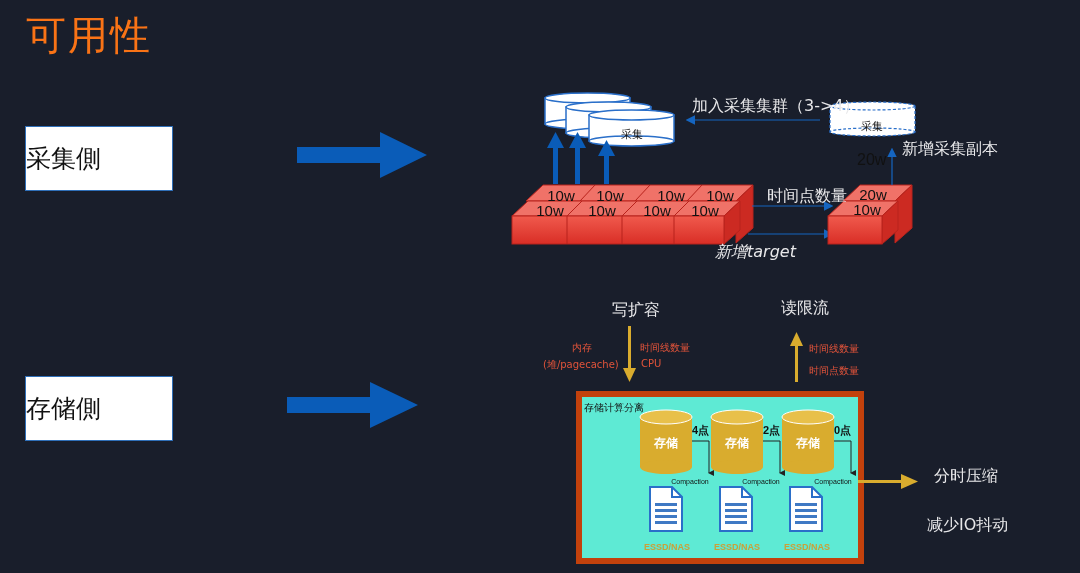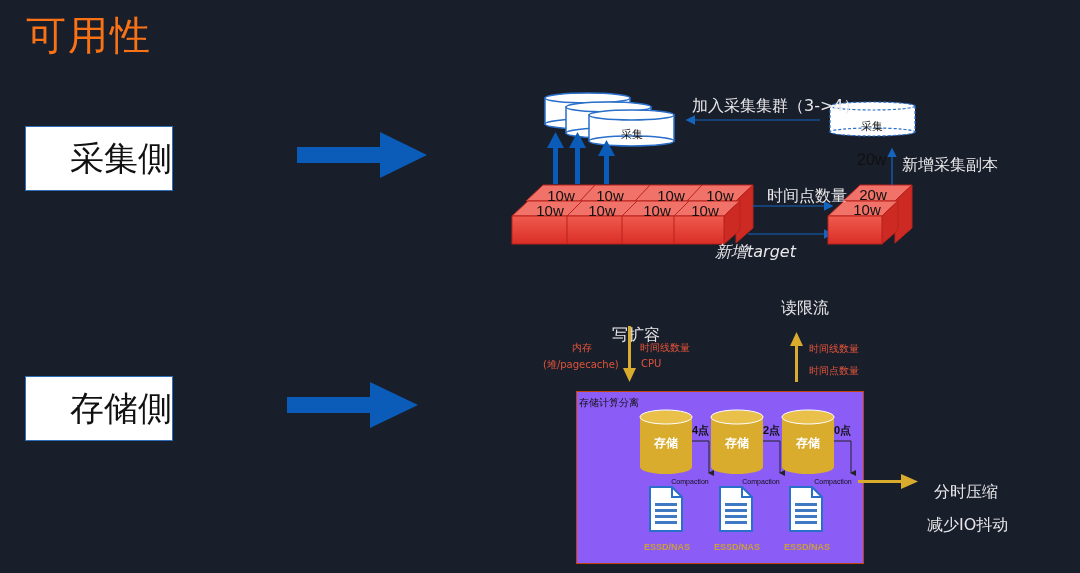--- a/index.html
+++ b/index.html
@@ -4,30 +4,30 @@
 <style>
   html, body { margin:0; padding:0; }
   body {
     width:1080px; height:573px; background:#191e2b; position:relative; overflow:hidden;
     font-family:"DejaVu Sans","Liberation Sans",sans-serif;
   }
   .abs { position:absolute; }
   #title { left:26px; top:8px; font-size:40px; color:#f97316; letter-spacing:2px; font-weight:500; }
   .side-box {
     position:absolute; width:146px; height:63px; background:#fff; border:1.5px solid #2f6fb8;
-    display:flex; align-items:center; justify-content:flex-end;
-    font-size:34px; color:#111;
+    display:flex; align-items:center; justify-content:flex-start;
+    font-size:25px; color:#111;
   }
   .lbl-white { color:#e8e8ea; font-size:16px; white-space:nowrap; }
   .lbl-red { color:#e0533a; font-size:10px; white-space:nowrap; }
   .lbl-black { color:#111; font-size:12px; white-space:nowrap; }
   svg text { font-family:"Liberation Sans","DejaVu Sans",sans-serif; }
   #storage-box {
-    left:576px; top:391px; width:288px; height:173px; background:#8b5cf6;
-    border:1px solid #c2410c; box-sizing:border-box;
+    left:576px; top:391px; width:288px; height:173px; background:#5eead4;
+    border:6px solid #c2410c; box-sizing:border-box;
   }
 </style>
 </head>
 <body>
 
 <div id="title" class="abs">可用性</div>
 
 <div class="side-box" style="left:25px;top:126px;">
   <span>采集側</span>
 </div>
@@ -125,26 +125,26 @@
     <rect x="330" y="26" width="85" height="26" fill="#fff" stroke="#2a6fc9" stroke-width="1.2" stroke-dasharray="3,2"></rect>
     <ellipse cx="372.5" cy="52" rx="42.5" ry="4" fill="#fff" stroke="#2a6fc9" stroke-width="1.2" stroke-dasharray="3,2"></ellipse>
     <ellipse cx="372.5" cy="26" rx="42.5" ry="4" fill="#fff" stroke="#2a6fc9" stroke-width="1.2" stroke-dasharray="3,2"></ellipse>
   </g>
   <text x="372" y="50" font-size="11" fill="#111" text-anchor="middle">采集</text>
 
   <line x1="320" y1="40" x2="188" y2="40" stroke="#1565c0" stroke-width="1.2" marker-end="url(#mBlue)"></line>
 </svg>
 
 <div class="abs lbl-white" style="left:692px;top:96px;">加入采集集群（3-&gt;4）</div>
-<div class="abs lbl-white" style="left:902px;top:155px;">新增采集副本</div>
+<div class="abs lbl-white" style="left:902px;top:139px;">新增采集副本</div>
 <div class="abs" style="left:857px;top:151px;font-size:16px;color:#111;font-family:'Liberation Sans',sans-serif;">20w</div>
 <div class="abs lbl-white" style="left:767px;top:186px;">时间点数量</div>
 <div class="abs lbl-white" style="left:715px;top:242px;font-style:italic;">新增target</div>
 
-<div class="abs lbl-white" style="left:612px;top:300px;margin-top:25px;">写扩容</div>
+<div class="abs lbl-white" style="left:612px;top:300px;">写扩容</div>
 <div class="abs lbl-white" style="left:781px;top:298px;">读限流</div>
 
 <svg class="abs" style="left:615px;top:320px;" width="200" height="66">
   <rect x="13" y="6" width="3" height="48" fill="#d9ac2e"></rect>
   <polygon points="8,48 21,48 14.5,62" fill="#d9ac2e"></polygon>
   <rect x="180" y="20" width="3" height="42" fill="#d9ac2e"></rect>
   <polygon points="175,26 188,26 181.5,12" fill="#d9ac2e"></polygon>
 </svg>
 
 <div class="abs lbl-red" style="left:572px;top:341px;">内存</div>
@@ -227,14 +227,14 @@
     <text x="91" y="159">ESSD/NAS</text>
     <text x="161" y="159">ESSD/NAS</text>
     <text x="231" y="159">ESSD/NAS</text>
   </g>
 </svg>
 
 <svg class="abs" style="left:856px;top:472px;" width="70" height="20">
   <rect x="2" y="8" width="45" height="3" fill="#d9ac2e"></rect>
   <polygon points="45,2 62,9.5 45,17" fill="#d9ac2e"></polygon>
 </svg>
-<div class="abs lbl-white" style="left:934px;top:466px;margin-top:16px;">分时压缩</div>
+<div class="abs lbl-white" style="left:934px;top:466px;">分时压缩</div>
 <div class="abs lbl-white" style="left:927px;top:483px;margin-top:32px;">减少IO抖动</div>
 
 </body></html>

